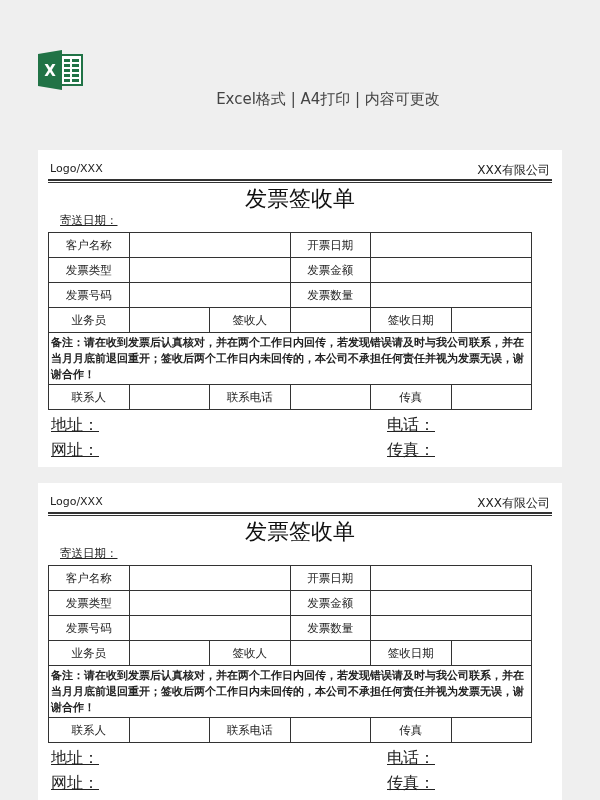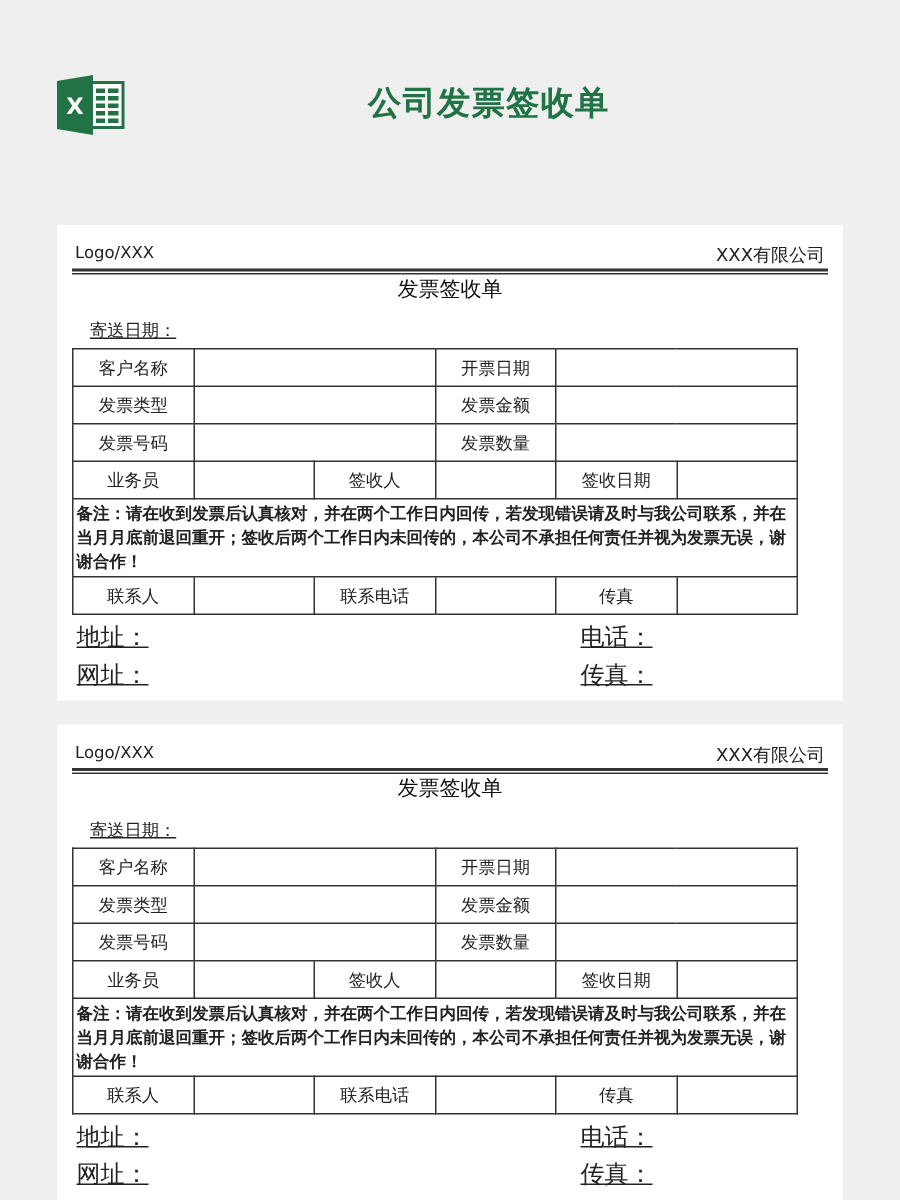--- a/index.html
+++ b/index.html
@@ -9,21 +9,21 @@
   .xl-icon { position: absolute; left: 38px; top: 50px; width: 46px; height: 40px; }
   .title { position: absolute; left: 0; width: 600px; top: 54px; padding-left: 52px; text-align: center; font-size: 22px; font-weight: bold; color: #217346; letter-spacing: 1px; }
   .subtitle { position: absolute; left: 0; width: 600px; top: 90px; padding-left: 56px; text-align: center; font-size: 15px; color: #444; }
   .card { position: absolute; left: 38px; width: 524px; background: #fff; }
   .card1 { top: 150px; height: 317px; }
   .card2 { top: 483px; height: 317px; }
   .topline { position: absolute; left: 10px; right: 10px; top: 12px; height: 16px; font-size: 11px; color: #222; }
   .logo { position: absolute; left: 2px; top: 0; text-align: right; }
   .company { position: absolute; right: 2px; top: 0; font-size: 12px; }
   .dbl { position: absolute; left: 10px; right: 10px; top: 29px; height: 4px; border-top: 2px solid #333; border-bottom: 1px solid #333; }
-  .doc-title { position: absolute; left: 0; right: 0; top: 34px; text-align: center; font-size: 14px; color: #111; }
+  .doc-title { position: absolute; left: 0; right: 0; top: 34px; text-align: center; font-size: 22px; color: #111; }
   .send-date { position: absolute; left: 22px; top: 63px; font-size: 11.5px; text-decoration: underline; }
   table { position: absolute; left: 10px; top: 82px; width: 484px; border-collapse: collapse; table-layout: fixed; }
   td { border: 1.3px solid #333; height: 25px; font-size: 11.5px; text-align: center; color: #222; }
   td.note { text-align: left; font-size: 11px; line-height: 16px; height: 52px; padding: 1px 2px; font-weight: bold; }
   .foot { position: absolute; font-size: 16px; text-decoration: underline; }
 </style>
 </head>
 <body>
 
 <div class="header">
@@ -37,21 +37,21 @@
       <rect x="26" y="19" width="6" height="3"></rect>
         <rect x="34" y="19" width="7" height="3"></rect>
       <rect x="26" y="24" width="6" height="3"></rect>
         <rect x="34" y="24" width="7" height="3"></rect>
       <rect x="26" y="29" width="6" height="3"></rect>
         <rect x="34" y="29" width="7" height="3"></rect>
     </g>
     <polygon points="0,4 24,0 24,40 0,36" fill="#217346"></polygon>
     <text x="12" y="26" font-size="15" font-weight="bold" fill="#fff" text-anchor="middle" font-family="DejaVu Sans, sans-serif">X</text>
   </svg>
-  <div class="title">公司发票签收单</div>
+  <div class="subtitle">Excel格式 | A4打印 | 内容可更改</div>
 </div>
 
 <div class="card card1">
   <div class="topline">
     <span class="logo">Logo/XXX</span>
     <span class="company">XXX有限公司</span>
   </div>
   <div class="dbl"></div>
   <div class="doc-title">发票签收单</div>
   <div class="send-date">寄送日期：</div>

